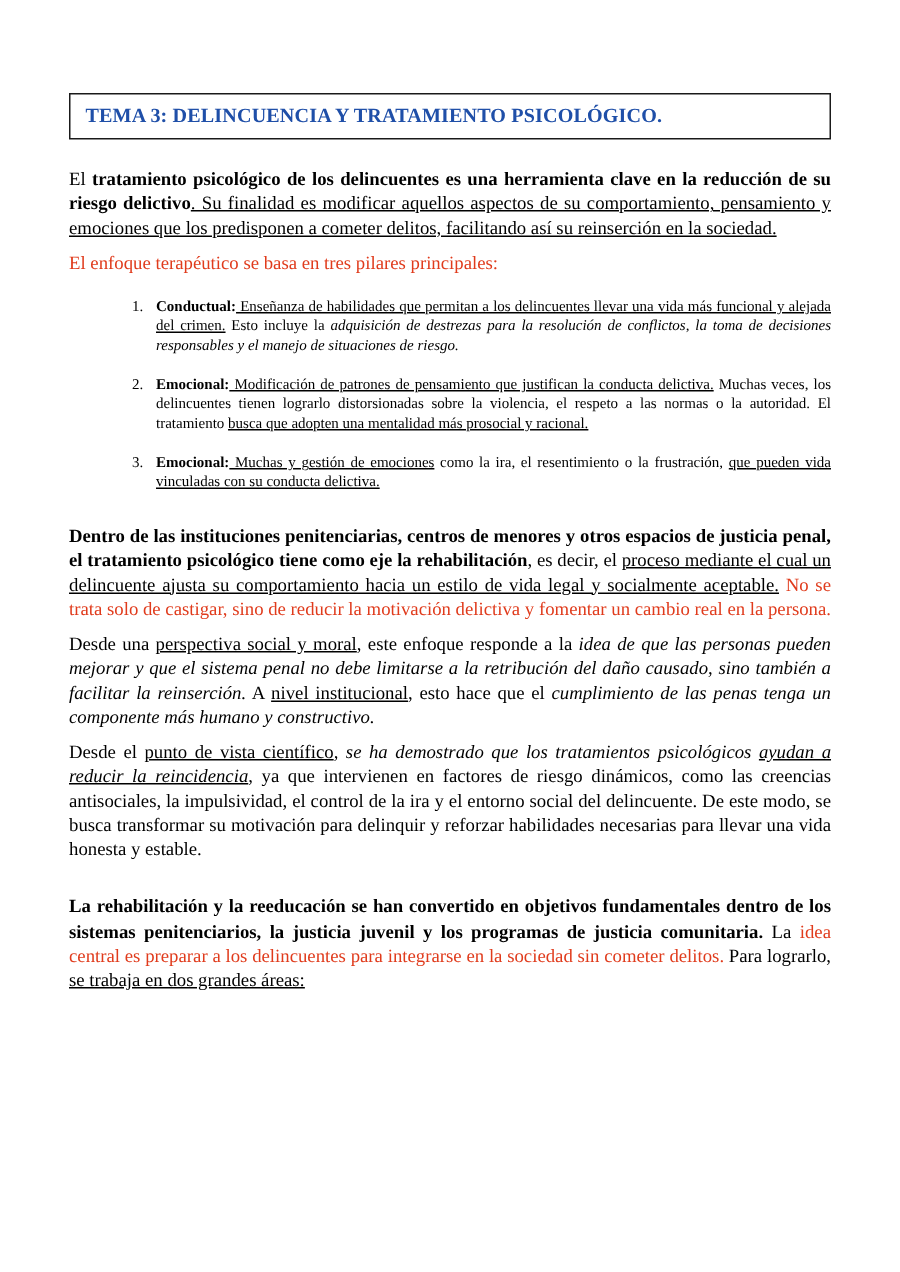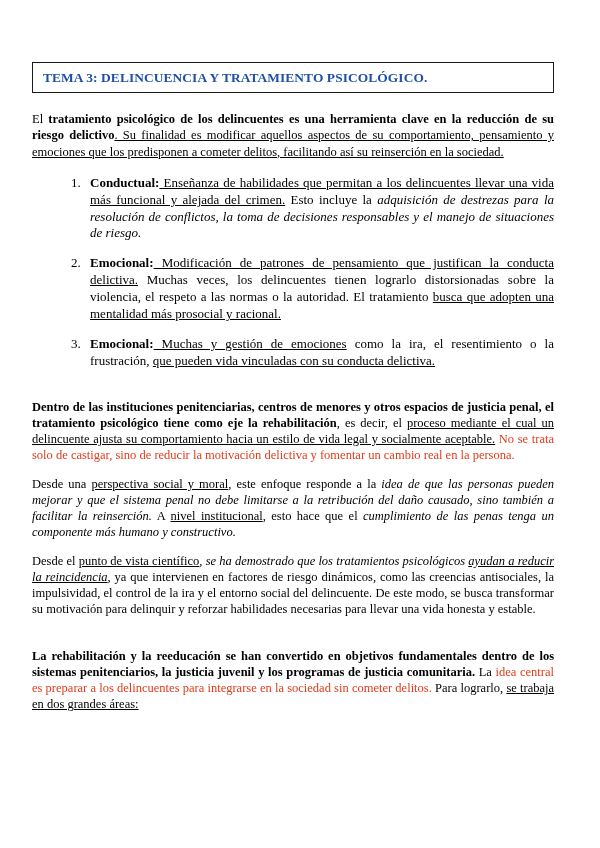--- a/index.html
+++ b/index.html
@@ -12,21 +12,21 @@
     height: 848px;
     font-family: "Liberation Serif", serif;
     color: #000000;
     overflow: hidden;
   }
   .page {
     position: relative;
     width: 600px;
     height: 848px;
     box-sizing: border-box;
-    padding: 62px 46px 20px 32px;
+    padding: 62px 46px 20px 46px;
   }
   .title-box {
     border: 1px solid #1a1a1a;
     padding: 5px 8px 6px 10px;
     margin-bottom: 18px;
   }
   .title-text {
     font-size: 13.4px;
     font-weight: bold;
     color: #1f4fa8;
@@ -37,34 +37,34 @@
     font-weight: bold;
     color: #1f4fa8;
     text-align: justify;
     margin: 0 0 6px 0;
     line-height: 1.32;
   }
   .h1 .hl-y {
     background: #fdf3a6;
   }
   p {
-    margin: 12px 0 7px 0;
+    margin: 4px 0 7px 0;
     font-size: 12.5px;
     line-height: 1.30;
     text-align: justify;
     font-family: Liberation Serif, serif;
   }
   .b { font-weight: bold; }
   .i { font-style: italic; }
   .u { text-decoration: underline; }
   .red { color: #e03b1c; }
   ol.numbered {
     margin: 15px 0 6px 0;
     padding-left: 52px;
-    font-size: 13px;
+    font-size: 10px;
     line-height: 1.30;
   }
   ol.numbered > li {
     margin-bottom: 13px;
     text-align: justify;
     padding-left: 6px;
   }
   ol.numbered > li:last-child { margin-bottom: 4px; }
   .spacer-lg { height: 11px; }
 </style>
@@ -75,20 +75,23 @@
 
   <div class="title-box">
     <span class="title-text">TEMA 3: DELINCUENCIA Y TRATAMIENTO PSICOLÓGICO.</span>
   </div>
 
 
   <p>
     <span>El </span><span class="b">tratamiento psicológico de los delincuentes es una herramienta clave en la reducción de su riesgo delictivo</span><span class="u">. Su finalidad es modificar aquellos aspectos de su comportamiento, pensamiento y emociones que los predisponen a cometer delitos, facilitando así su reinserción en la sociedad.</span>
   </p>
 
+  <p class="red">
+    <span>El enfoque terapéutico se basa en tres pilares principales:</span>
+  </p>
 
   <ol class="numbered">
     <li>
       <span class="b">Conductual:</span><span class="u"> Enseñanza de habilidades que permitan a los delincuentes llevar una vida más funcional y alejada del crimen.</span><span> Esto incluye la </span><span class="i">adquisición de destrezas para la resolución de conflictos, la toma de decisiones responsables y el manejo de situaciones de riesgo.</span>
     </li>
     <li>
       <span class="b">Emocional:</span><span class="u"> Modificación de patrones de pensamiento que justifican la conducta delictiva.</span><span> Muchas veces, los delincuentes tienen lograrlo distorsionadas sobre la violencia, el respeto a las normas o la autoridad. El tratamiento </span><span class="u">busca que adopten una mentalidad más prosocial y racional.</span>
     </li>
     <li>
       <span class="b">Emocional:</span><span class="u"> Muchas y gestión de emociones</span><span> como la ira, el resentimiento o la frustración, </span><span class="u">que pueden vida vinculadas con su conducta delictiva.</span>

